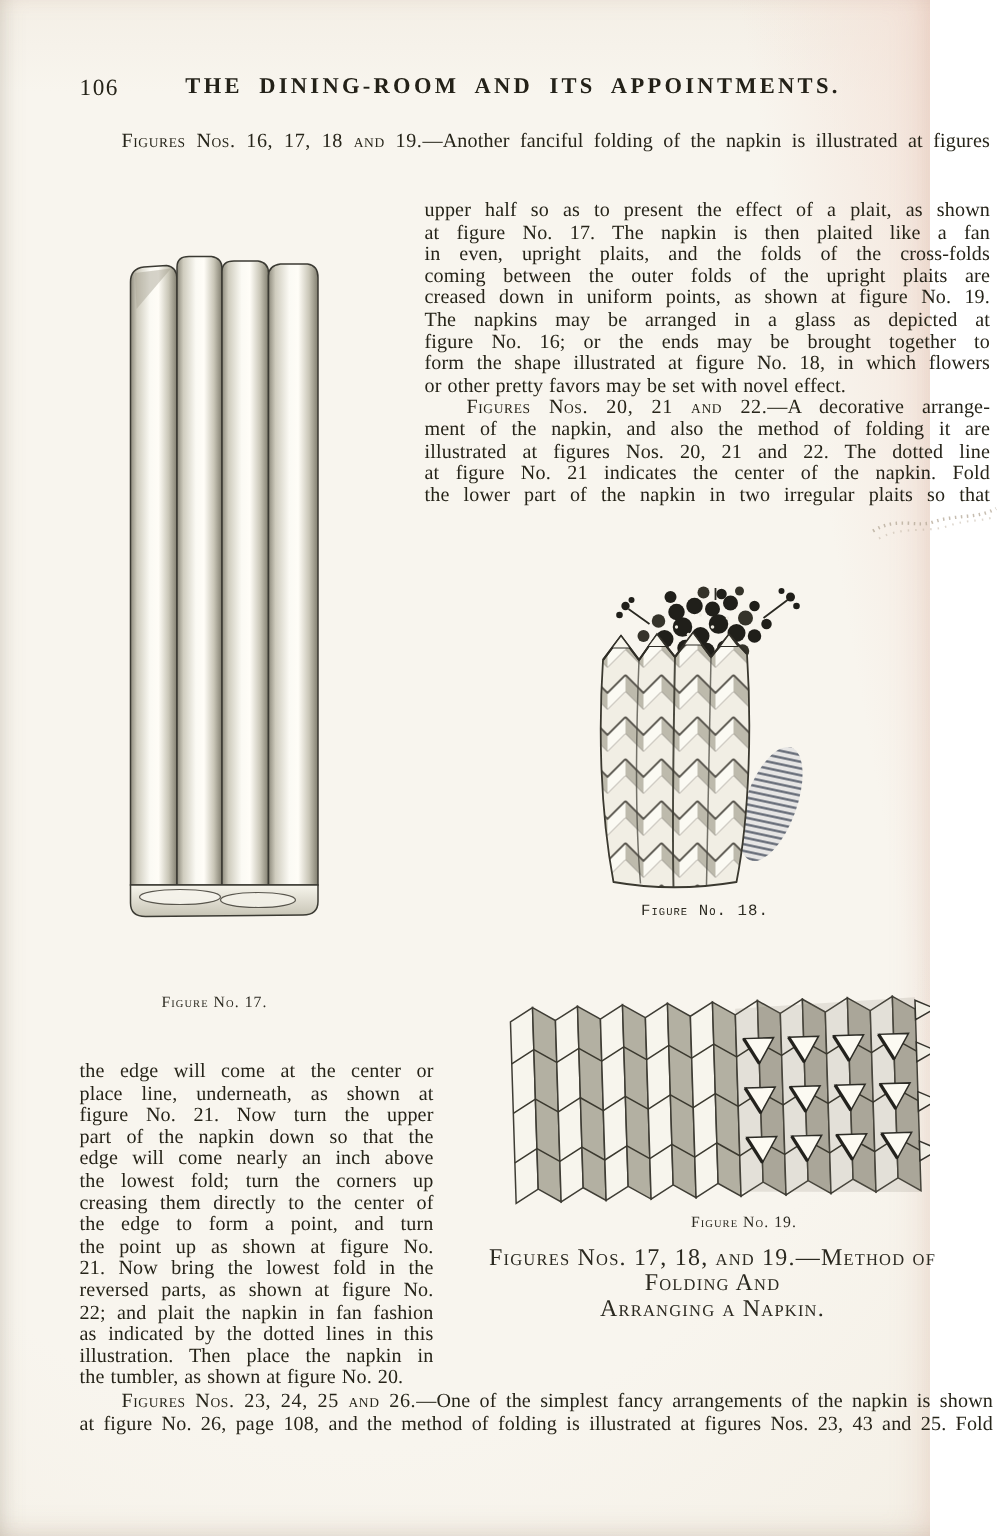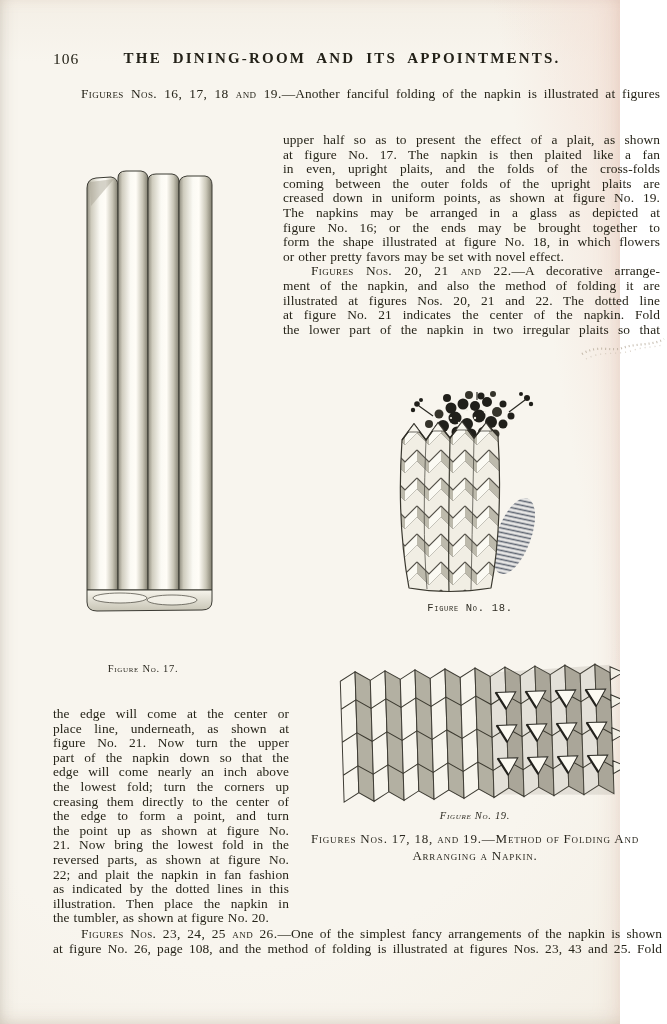--- a/index.html
+++ b/index.html
@@ -25,23 +25,23 @@
   .tl.ind{text-indent:28px;}
   .sc{font-variant:small-caps;letter-spacing:.4px;}
   #intro{left:53px;top:87px;width:607px;}
   #rightcol{left:283px;top:133px;width:377px;}
   #leftcol{left:53px;top:707px;width:236px;}
   #bottomcol{left:53px;top:927px;width:609px;}
   .figcap{position:absolute;font-variant:small-caps;font-size:10.5px;letter-spacing:.7px;
     color:#2c2a21;text-align:center;}
   #cap17{left:63px;top:651px;width:160px;margin-top:12px;}
   #cap18{left:390px;top:602px;width:160px;font-family:Liberation Mono, monospace;}
-  #cap19{left:395px;top:810px;width:160px;font-style:italic;}
+  #cap19{left:416px;top:810px;width:160px;}
   #groupcap{position:absolute;left:305px;top:830px;width:340px;text-align:center;
-    font-variant:small-caps;font-size:13px;letter-spacing:.8px;line-height:17px;color:#2b2920;}
+    font-variant:small-caps;font-size:16px;letter-spacing:.8px;line-height:17px;color:#2b2920;}
   .art{position:absolute;}
 </style>
 </head>
 <body>
 
 <div id="page">
 
   <div class="pagenum">106</div>
   <div class="header">THE DINING-ROOM AND ITS APPOINTMENTS.</div>
 

